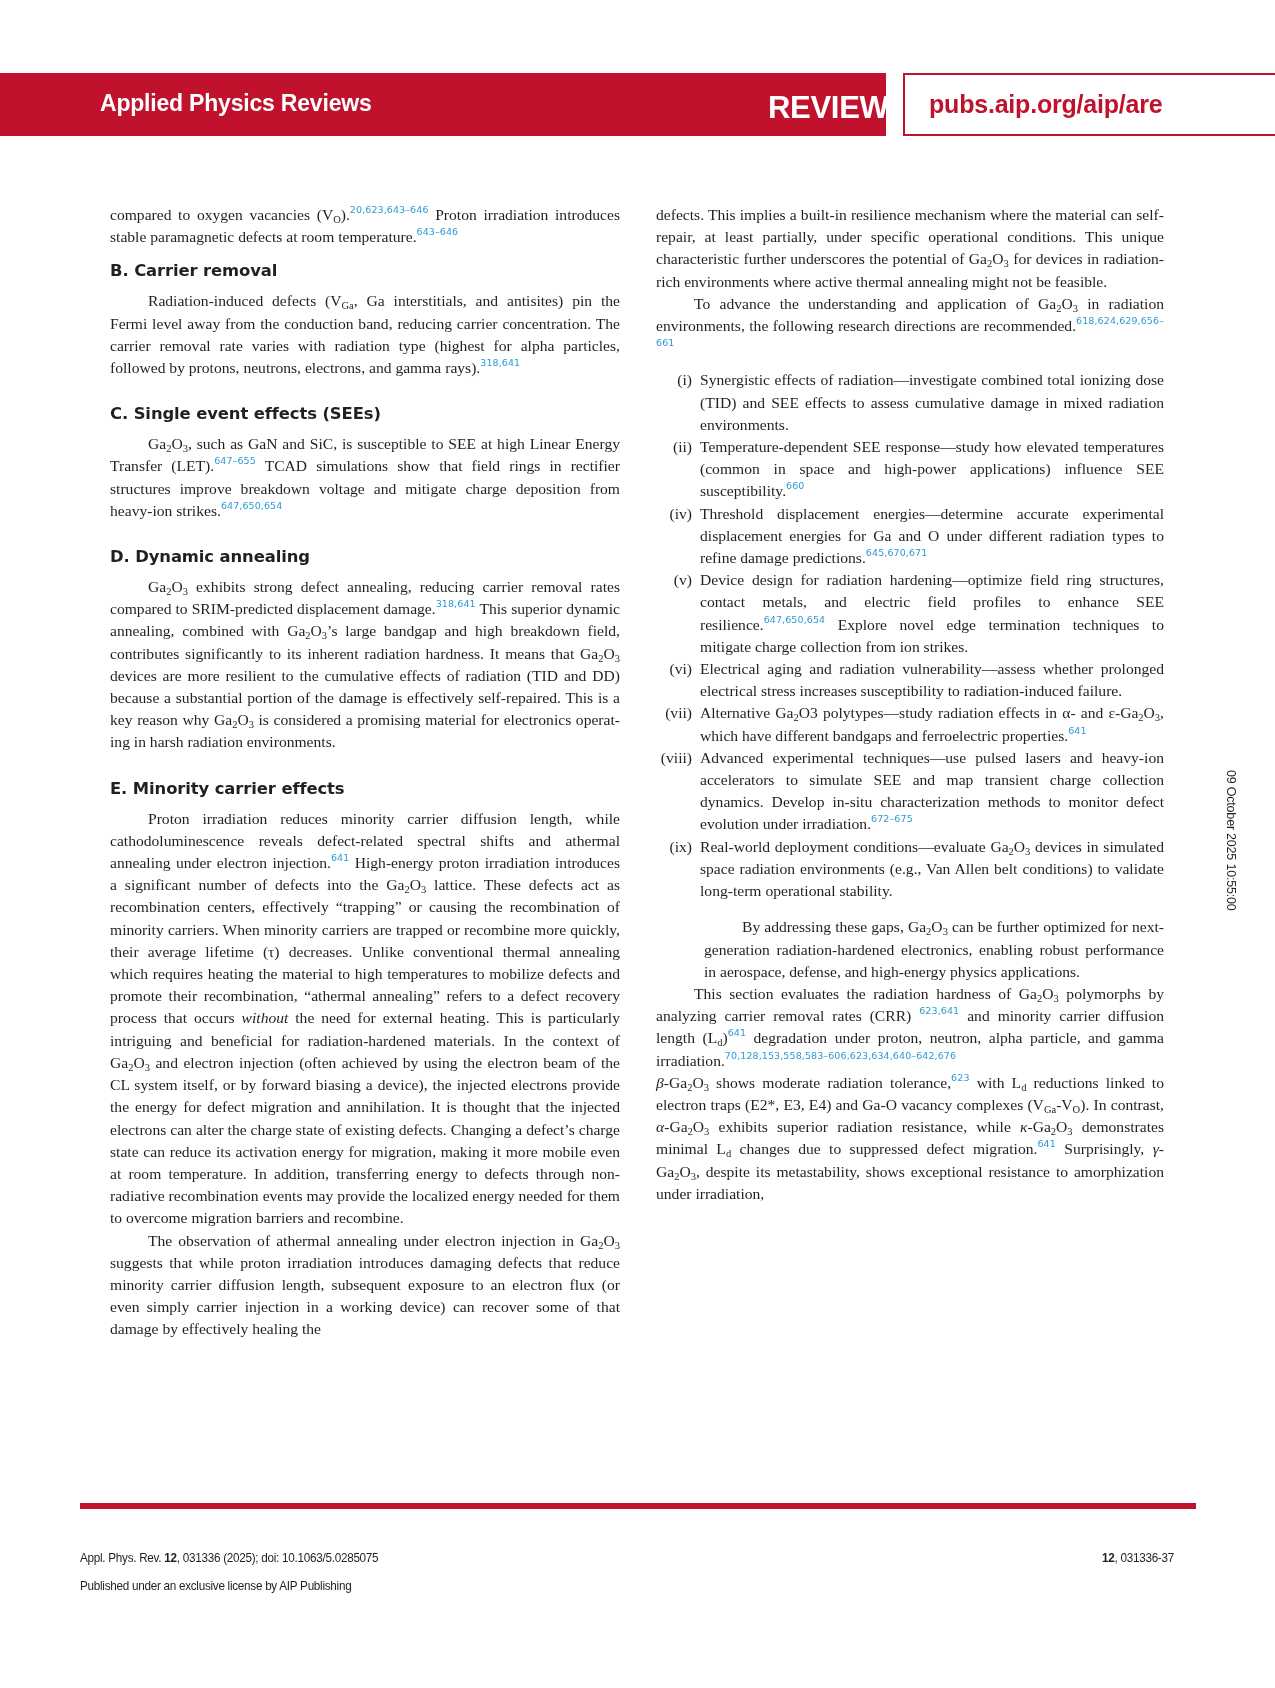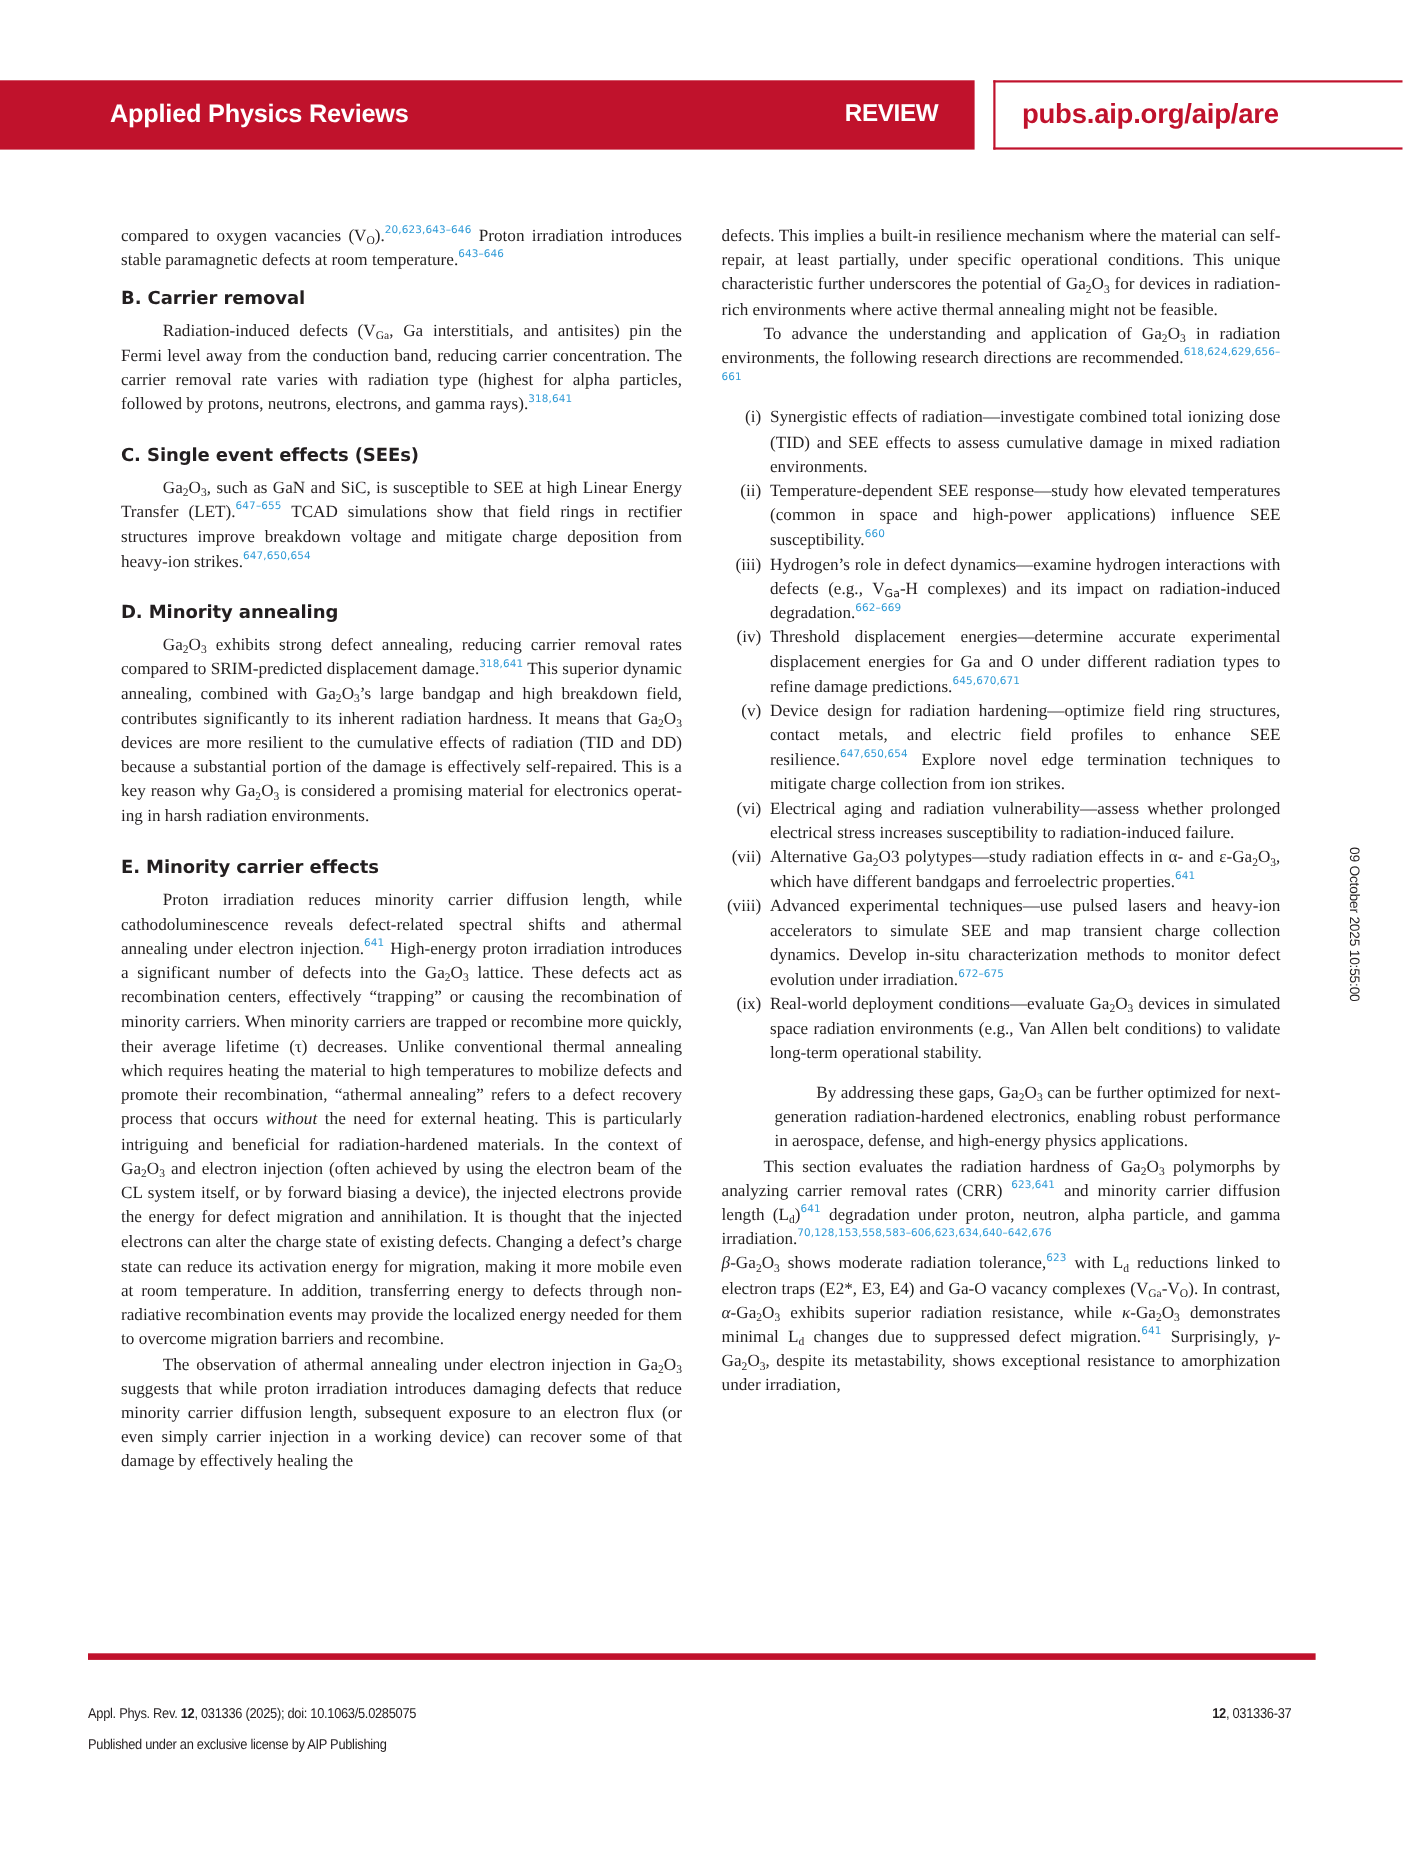--- a/index.html
+++ b/index.html
@@ -1,21 +1,21 @@
 <!DOCTYPE html>
 <html><head>
 <meta charset="utf-8">
 <style>
   html, body { margin: 0; padding: 0; background: #ffffff; }
   body { width: 1275px; height: 1688px; position: relative; overflow: hidden; color: #231f20; }
 
   
   .hdr-band { position: absolute; left: 0; top: 73px; width: 886px; height: 63px; background: #c0122c; }
   .hdr-journal { position: absolute; left: 100px; top: 90px; font-family: "Liberation Sans", sans-serif; font-weight: bold; font-size: 23px; color: #ffffff; letter-spacing: -0.2px; }
-  .hdr-type { position: absolute; left: 768px; top: 90px; font-family: "Liberation Sans", sans-serif; font-weight: bold; font-size: 22px; color: #ffffff; letter-spacing: -0.3px; }
+  .hdr-type { position: absolute; left: 768px; top: 90px; font-family: "Liberation Sans", sans-serif; font-weight: bold; font-size: 31px; color: #ffffff; letter-spacing: -0.3px; }
   .hdr-box { position: absolute; left: 903px; top: 73px; width: 380px; height: 59px; border: 2px solid #c0122c; border-right: none; background: #fff; }
   .hdr-url { position: absolute; left: 929px; top: 90px; font-family: "Liberation Sans", sans-serif; font-weight: bold; font-size: 25px; color: #c0122c; letter-spacing: -0.2px; }
 
   
   .col { position: absolute; top: 204px; width: 510px; font-family: "Liberation Serif", serif; font-size: 15.6px; line-height: 22.2px; text-align: justify; hyphens: manual; }
   .col-left { left: 110px; }
   .col-right { left: 656px; width: 508px; }
   .para { margin: 0; }
   .para.indent { text-indent: 38px; }
   .sec-head { font-family: "DejaVu Sans", sans-serif; font-size: 16.4px; font-weight: bold; color: #231f20; margin: 24px 0 8px 0; line-height: 22px; text-align: left; letter-spacing: -0.1px; }
@@ -48,33 +48,32 @@
 <div class="hdr-type">REVIEW</div>
 <div class="hdr-box"></div>
 <div class="hdr-url">pubs.aip.org/aip/are</div>
 
 <div class="col col-left" id="col-left">
     <p class="para">compared to oxygen vacancies (V<sub>O</sub>).<sup class="ref">20,623,643–646</sup> Proton irradiation introduces stable paramagnetic defects at room temperature.<sup class="ref">643–646</sup></p>
     <h2 class="sec-head first">B. Carrier removal</h2>
     <p class="para indent">Radiation-induced defects (V<sub>Ga</sub>, Ga interstitials, and antisites) pin the Fermi level away from the conduction band, reducing carrier con­centration. The carrier removal rate varies with radiation type (highest for alpha particles, followed by protons, neutrons, electrons, and gamma rays).<sup class="ref">318,641</sup></p>
     <h2 class="sec-head">C. Single event effects (SEEs)</h2>
     <p class="para indent">Ga<sub>2</sub>O<sub>3</sub>, such as GaN and SiC, is susceptible to SEE at high Linear Energy Transfer (LET).<sup class="ref">647–655</sup> TCAD simulations show that field rings in rectifier structures improve breakdown voltage and mitigate charge deposition from heavy-ion strikes.<sup class="ref">647,650,654</sup></p>
-    <h2 class="sec-head">D. Minority annealing</h2>
+    <h2 class="sec-head">D. Dynamic annealing</h2>
     <p class="para indent">Ga<sub>2</sub>O<sub>3</sub> exhibits strong defect annealing, reducing carrier removal rates compared to SRIM-predicted displacement damage.<sup class="ref">318,641</sup> This superior dynamic annealing, combined with Ga<sub>2</sub>O<sub>3</sub>’s large bandgap and high breakdown field, contributes significantly to its inherent radi­ation hardness. It means that Ga<sub>2</sub>O<sub>3</sub> devices are more resilient to the cumulative effects of radiation (TID and DD) because a substantial portion of the damage is effectively self-repaired. This is a key reason why Ga<sub>2</sub>O<sub>3</sub> is considered a promising material for electronics operat­ing in harsh radiation environments.</p>
     <h2 class="sec-head">E. Minority carrier effects</h2>
     <p class="para indent">Proton irradiation reduces minority carrier diffusion length, while cathodoluminescence reveals defect-related spectral shifts and athe­rmal annealing under electron injection.<sup class="ref">641</sup> High-energy proton irradi­ation introduces a significant number of defects into the Ga<sub>2</sub>O<sub>3</sub> lattice. These defects act as recombination centers, effectively “trapping” or causing the recombination of minority carriers. When minority car­riers are trapped or recombine more quickly, their average lifetime (τ) decreases. Unlike conventional thermal annealing which requires heat­ing the material to high temperatures to mobilize defects and promote their recombination, “athermal annealing” refers to a defect recovery process that occurs <em>without</em> the need for external heating. This is par­ticularly intriguing and beneficial for radiation-hardened materials. In the context of Ga<sub>2</sub>O<sub>3</sub> and electron injection (often achieved by using the electron beam of the CL system itself, or by forward biasing a device), the injected electrons provide the energy for defect migration and annihilation. It is thought that the injected electrons can alter the charge state of existing defects. Changing a defect’s charge state can reduce its activation energy for migration, making it more mobile even at room temperature. In addition, transferring energy to defects through non-radiative recombination events may provide the localized energy needed for them to overcome migration barriers and recombine.</p>
     <p class="para indent">The observation of athermal annealing under electron injection in Ga<sub>2</sub>O<sub>3</sub> suggests that while proton irradiation introduces damaging defects that reduce minority carrier diffusion length, subsequent expo­sure to an electron flux (or even simply carrier injection in a working device) can recover some of that damage by effectively healing the</p>
   </div>
 <div class="col col-right" id="col-right">
     <p class="para">defects. This implies a built-in resilience mechanism where the mate­rial can self-repair, at least partially, under specific operational condi­tions. This unique characteristic further underscores the potential of Ga<sub>2</sub>O<sub>3</sub> for devices in radiation-rich environments where active thermal annealing might not be feasible.</p>
     <p class="para indent">To advance the understanding and application of Ga<sub>2</sub>O<sub>3</sub> in radia­tion environments, the following research directions are recom­mended.<sup class="ref">618,624,629,656–661</sup></p>
     <ul class="list">
       <li><span class="num">(i)</span>Synergistic effects of radiation—investigate combined total ionizing dose (TID) and SEE effects to assess cumulative dam­age in mixed radiation environments.</li>
       <li><span class="num">(ii)</span>Temperature-dependent SEE response—study how elevated temperatures (common in space and high-power applica­tions) influence SEE susceptibility.<sup class="ref">660</sup></li>
-      <li><span class="num">(iii)</span>Hydrogen’s role in defect dynamics—examine hydrogen interactions with defects (e.g., V<sub class="h">Ga</sub>-H complexes) and its impact on radiation-induced degradation.<sup class="ref">662–669</sup></li>
       <li><span class="num">(iv)</span>Threshold displacement energies—determine accurate experi­mental displacement energies for Ga and O under different radiation types to refine damage predictions.<sup class="ref">645,670,671</sup></li>
       <li><span class="num">(v)</span>Device design for radiation hardening—optimize field ring structures, contact metals, and electric field profiles to enhance SEE resilience.<sup class="ref">647,650,654</sup> Explore novel edge termina­tion techniques to mitigate charge collection from ion strikes.</li>
       <li><span class="num">(vi)</span>Electrical aging and radiation vulnerability—assess whether prolonged electrical stress increases susceptibility to radiation-induced failure.</li>
       <li><span class="num">(vii)</span>Alternative Ga<sub>2</sub>O3 polytypes—study radiation effects in α- and ε-Ga<sub>2</sub>O<sub>3</sub>, which have different bandgaps and ferroelectric properties.<sup class="ref">641</sup></li>
       <li><span class="num">(viii)</span>Advanced experimental techniques—use pulsed lasers and heavy-ion accelerators to simulate SEE and map transient charge collection dynamics. Develop in-situ characterization methods to monitor defect evolution under irradiation.<sup class="ref">672–675</sup></li>
       <li><span class="num">(ix)</span>Real-world deployment conditions—evaluate Ga<sub>2</sub>O<sub>3</sub> devices in simulated space radiation environments (e.g., Van Allen belt conditions) to validate long-term operational stability.</li>
     </ul>
     <p class="para indent gap-para">By addressing these gaps, Ga<sub>2</sub>O<sub>3</sub> can be further optimized for next-generation radiation-hardened electronics, enabling robust per­formance in aerospace, defense, and high-energy physics applications.</p>
     <p class="para indent">This section evaluates the radiation hardness of Ga<sub>2</sub>O<sub>3</sub> poly­morphs by analyzing carrier removal rates (CRR) <sup class="ref">623,641</sup> and minority carrier diffusion length (L<sub>d</sub>)<sup class="ref">641</sup> degradation under proton, neutron, alpha particle, and gamma irradiation.<sup class="ref">70,128,153,558,583–606,623,634,640–642,676</sup></p>
     <p class="para"><em>β</em>-Ga<sub>2</sub>O<sub>3</sub> shows moderate radiation tolerance,<sup class="ref">623</sup> with L<sub>d</sub> reductions linked to electron traps (E2*, E3, E4) and Ga-O vacancy complexes (V<sub>Ga</sub>-V<sub>O</sub>). In contrast, <em>α</em>-Ga<sub>2</sub>O<sub>3</sub> exhibits superior radiation resistance, while <em>κ</em>-Ga<sub>2</sub>O<sub>3</sub> demonstrates minimal L<sub>d</sub> changes due to suppressed defect migration.<sup class="ref">641</sup> Surprisingly, <em>γ</em>-Ga<sub>2</sub>O<sub>3</sub>, despite its metastability, shows exceptional resistance to amorphization under irradiation,</p>

